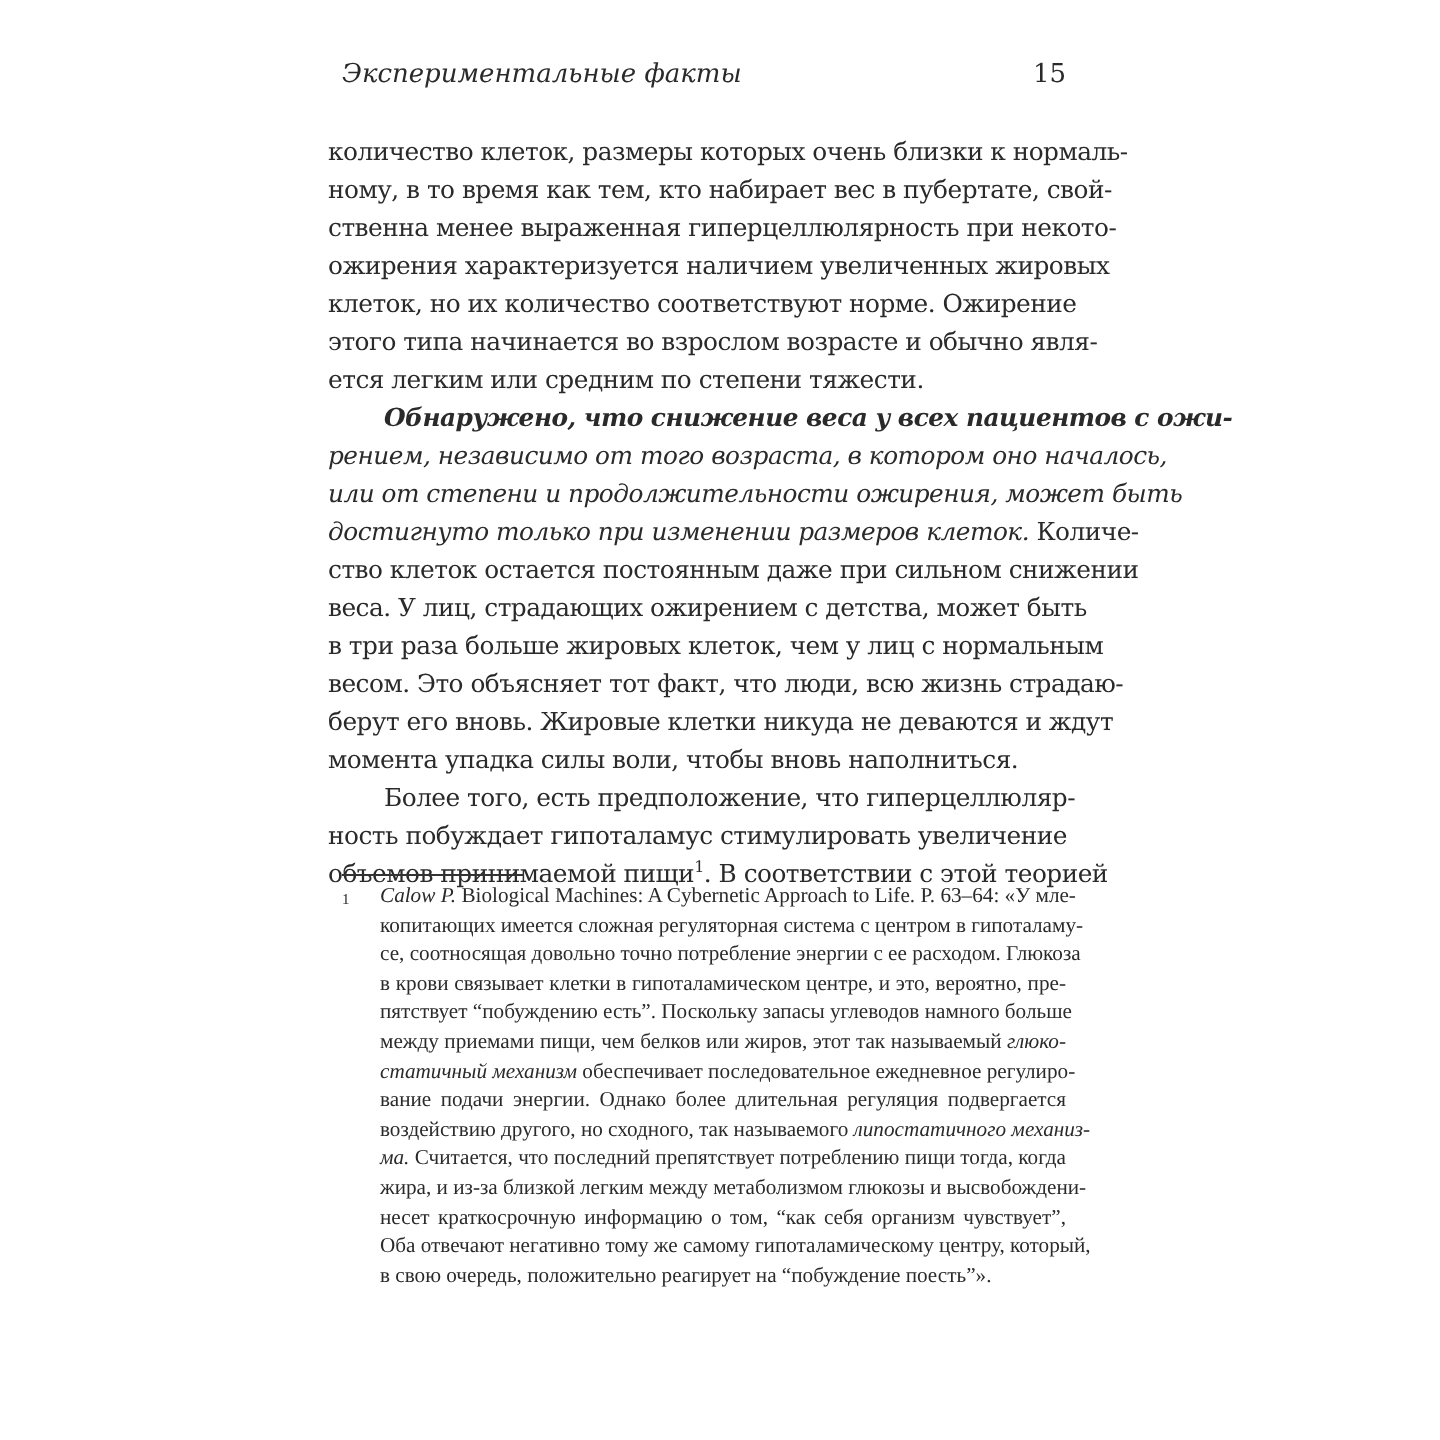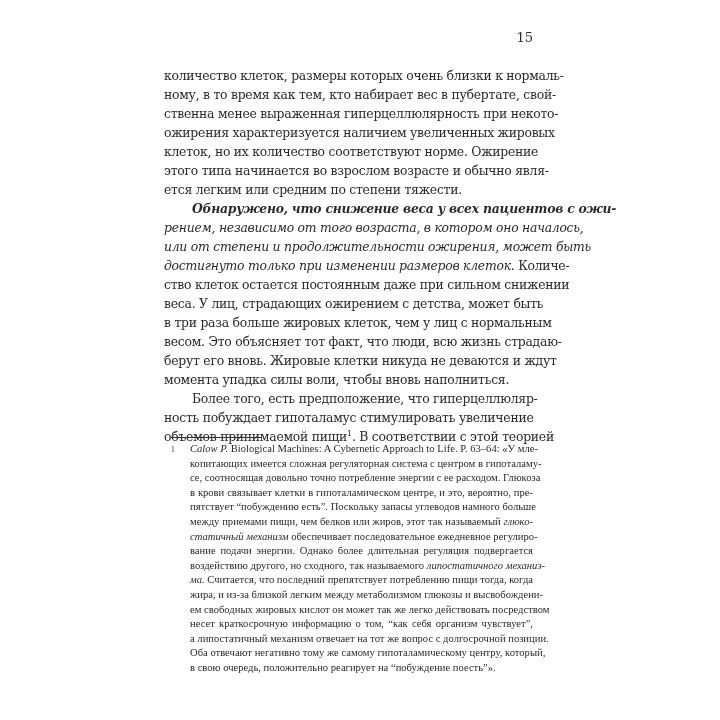--- a/index.html
+++ b/index.html
@@ -21,20 +21,21 @@
       font-family:"Liberation Serif", serif; font-size:10.6px; line-height:14.6px; }
     .fn-marker { position:absolute; left:0; top:1px; font-size:7.5px; }
     .fn-body { position:absolute; left:19px; top:0; width:343px; }
     .fn-body .line { display:block; white-space:nowrap; text-align:justify; text-align-last:justify; }
     .fn-body .line.last { text-align-last:left; }
   </style>
 </head>
 <body>
 
 <div class="running-head">
+  <span class="running-title">Экспериментальные факты</span>
   <span class="page-number">15</span>
 </div>
 
 <div class="body-text">
   <p>
     <span class="line">количество клеток, размеры которых очень близки к нормаль-</span>
     <span class="line">ному, в то время как тем, кто набирает вес в пубертате, свой-</span>
     <span class="line">ственна менее выраженная гиперцеллюлярность при некото-</span>
     <span class="line">ожирения характеризуется наличием увеличенных жировых</span>
     <span class="line">клеток, но их количество соответствуют норме. Ожирение</span>
@@ -69,19 +70,17 @@
     <span class="line">копитающих имеется сложная регуляторная система с центром в гипоталаму-</span>
     <span class="line">се, соотносящая довольно точно потребление энергии с ее расходом. Глюкоза</span>
     <span class="line">в крови связывает клетки в гипоталамическом центре, и это, вероятно, пре-</span>
     <span class="line">пятствует “побуждению есть”. Поскольку запасы углеводов намного больше</span>
     <span class="line"><span>между приемами пищи, чем белков или жиров, этот так называемый </span><em>глюко-</em></span>
     <span class="line"><em>статичный механизм</em><span> обеспечивает последовательное ежедневное регулиро-</span></span>
     <span class="line">вание подачи энергии. Однако более длительная регуляция подвергается</span>
     <span class="line"><span>воздействию другого, но сходного, так называемого </span><em>липостатичного механиз-</em></span>
     <span class="line"><em>ма.</em><span> Считается, что последний препятствует потреблению пищи тогда, когда</span></span>
     <span class="line">жира, и из-за близкой легким между метаболизмом глюкозы и высвобождени-</span>
-    <span class="line">ем свободных жировых кислот он может так же легко действовать посредством</span>
     <span class="line">несет краткосрочную информацию о том, “как себя организм чувствует”,</span>
-    <span class="line">а липостатичный механизм отвечает на тот же вопрос с долгосрочной позиции.</span>
     <span class="line">Оба отвечают негативно тому же самому гипоталамическому центру, который,</span>
     <span class="line last">в свою очередь, положительно реагирует на “побуждение поесть”».</span>
   </div>
 </div>
 
 </body></html>

